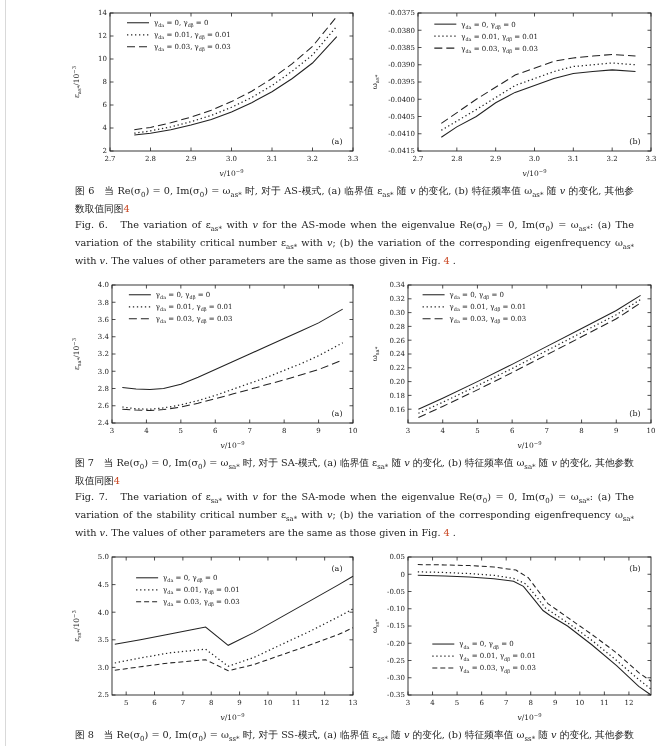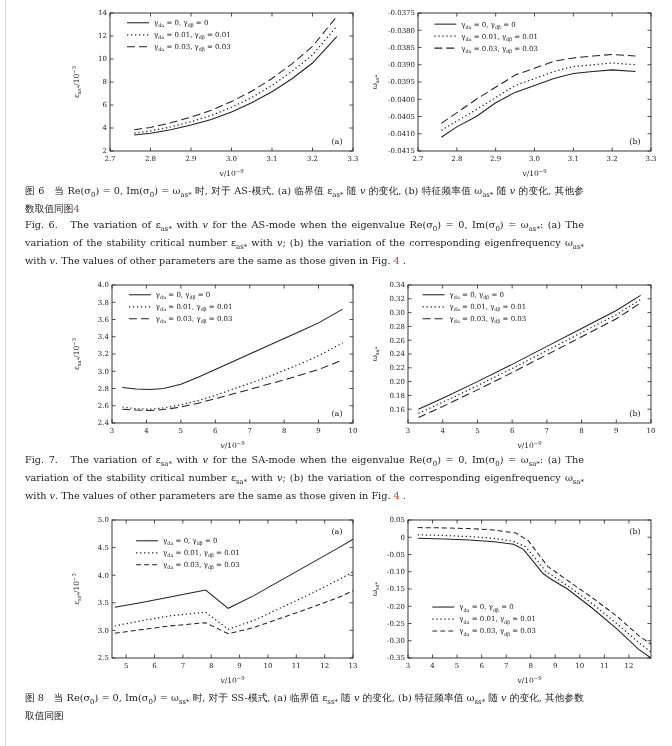--- a/index.html
+++ b/index.html
@@ -2,21 +2,21 @@
 <html><head>
 <meta charset="utf-8">
 <style>
   html,body{margin:0;padding:0;background:#ffffff;}
   .page{position:relative;width:672px;height:746px;background:#fff;overflow:hidden;
         font-family:"DejaVu Serif", serif;color:#1a1a1a;}
   .left-rule{position:absolute;left:5px;top:0;bottom:0;width:1px;background:#d9d9d9;}
   .content{position:absolute;left:0;top:0;width:672px;padding-top:7px;}
   .charts-row{display:flex;justify-content:flex-start;margin-left:70px;gap:6px;}
   .chart{width:292px;height:172px;}
-  .caption{margin:5px 0 0 25px;width:559px;font-size:9.7px;line-height:14px;
+  .caption{margin:5px 0 0 75px;width:559px;font-size:9.7px;line-height:14px;
            text-align:justify;color:#222;}
   .caption.en{margin-top:2px;}
   .caption sub,.caption sup{font-size:72%;}
   .caption i{font-family:"DejaVu Serif",serif;}
   .caption .ref{color:#c8441f;cursor:pointer;}
   .figure-block{margin-bottom:11px;}
   svg text{font-family:"DejaVu Serif", serif;fill:#1a1a1a;}
 </style>
 </head>
 <body>
@@ -283,20 +283,21 @@
               <path d="M50.4,138.5 L74.7,127.4 L109.4,110.9 L144.1,93.6 L178.9,75.7 L213.6,57.8 L248.3,39.8 L272.6,23.9" fill="none" stroke="#222" stroke-width="1.05" stroke-dasharray="8 4"></path>
               <line x1="54.58" y1="15.76" x2="76.58" y2="15.76" stroke="#222" stroke-width="1.05"></line>
               <text x="81.58" y="18.16" font-size="7"><tspan>γ</tspan><tspan dy="2.2" font-size="70%">da</tspan><tspan dy="-2.2"> = 0, γ</tspan><tspan dy="2.2" font-size="70%">dβ</tspan><tspan dy="-2.2"> = 0</tspan></text>
               <line x1="54.58" y1="27.759999999999998" x2="76.58" y2="27.759999999999998" stroke="#222" stroke-width="1.25" stroke-dasharray="1.3 2.7"></line>
               <text x="81.58" y="30.159999999999997" font-size="7"><tspan>γ</tspan><tspan dy="2.2" font-size="70%">da</tspan><tspan dy="-2.2"> = 0.01, γ</tspan><tspan dy="2.2" font-size="70%">dβ</tspan><tspan dy="-2.2"> = 0.01</tspan></text>
               <line x1="54.58" y1="39.76" x2="76.58" y2="39.76" stroke="#222" stroke-width="1.05" stroke-dasharray="8 4"></line>
               <text x="81.58" y="42.16" font-size="7"><tspan>γ</tspan><tspan dy="2.2" font-size="70%">da</tspan><tspan dy="-2.2"> = 0.03, γ</tspan><tspan dy="2.2" font-size="70%">dβ</tspan><tspan dy="-2.2"> = 0.03</tspan></text>
               <text x="267" y="137" font-size="8" text-anchor="middle">(b)</text>
             </svg></div>
       </div>
+      <p class="caption zh">图 7　当 Re(σ<sub>0</sub>) = 0, Im(σ<sub>0</sub>) = ω<sub>sa*</sub> 时, 对于 SA-模式, (a) 临界值 ε<sub>sa*</sub> 随 <i>v</i> 的变化, (b) 特征频率值 ω<sub>sa*</sub> 随 <i>v</i> 的变化, 其他参数取值同图<span class="ref" style="color: rgb(200, 68, 31);">4</span></p>
       <p class="caption en">Fig. 7.　The variation of ε<sub>sa*</sub> with <i>v</i> for the SA-mode when the eigenvalue Re(σ<sub>0</sub>) = 0, Im(σ<sub>0</sub>) = ω<sub>sa*</sub>: (a) The variation of the stability critical number ε<sub>sa*</sub> with <i>v</i>; (b) the variation of the corresponding eigenfrequency ω<sub>sa*</sub> with <i>v</i>. The values of other parameters are the same as those given in Fig. <span class="ref" style="color: rgb(200, 68, 31);">4</span> .</p>
     </section>
 
     <section class="figure-block">
       <div class="charts-row">
         <div class="chart"><svg width="292" height="172" viewBox="0 0 292 172">
               <rect x="42" y="6" width="241" height="138" fill="none" stroke="#222" stroke-width="0.9"></rect>
               <line x1="56.17647058823529" y1="144" x2="56.17647058823529" y2="140.5" stroke="#222" stroke-width="0.8"></line>
               <line x1="56.17647058823529" y1="6" x2="56.17647058823529" y2="9.5" stroke="#222" stroke-width="0.8"></line>
               <text x="56.17647058823529" y="153.5" font-size="7" text-anchor="middle">5</text>

